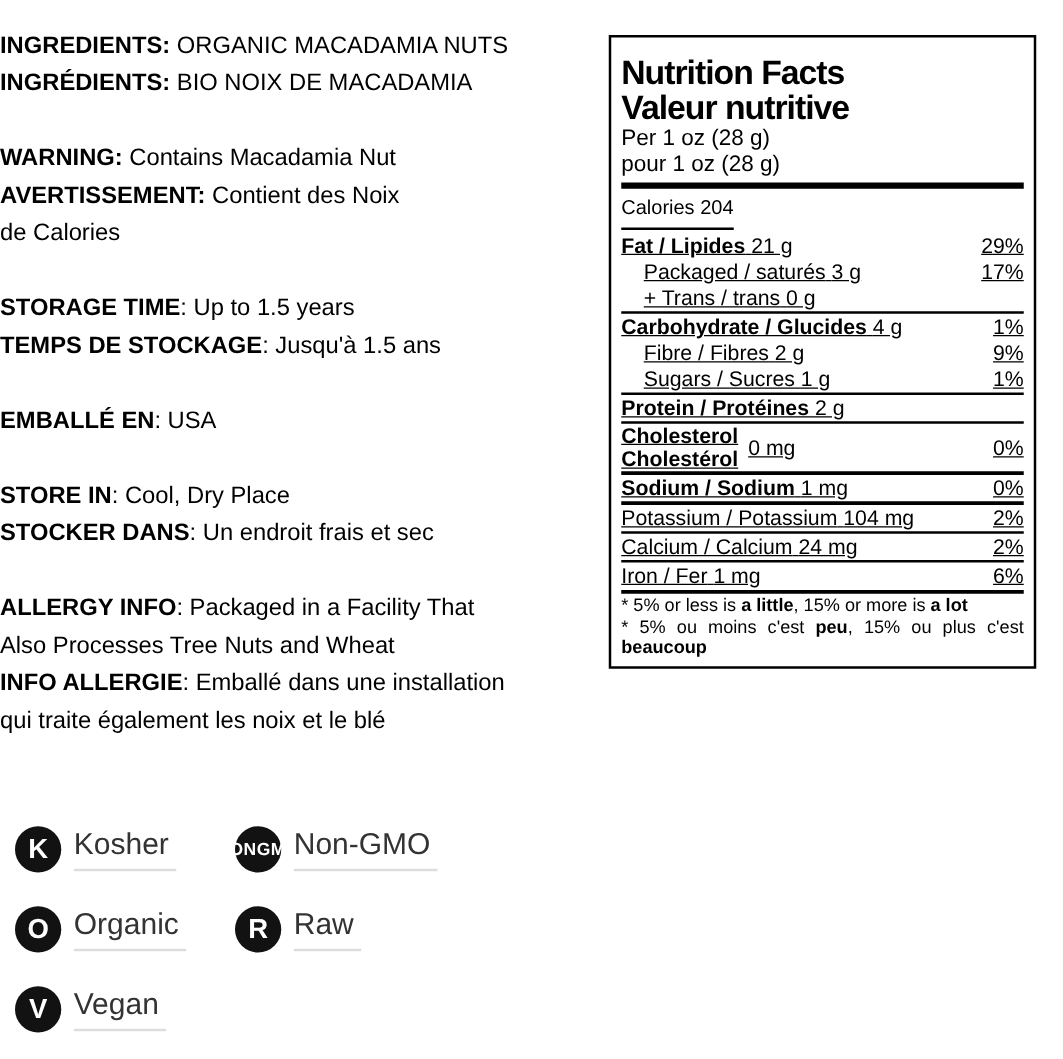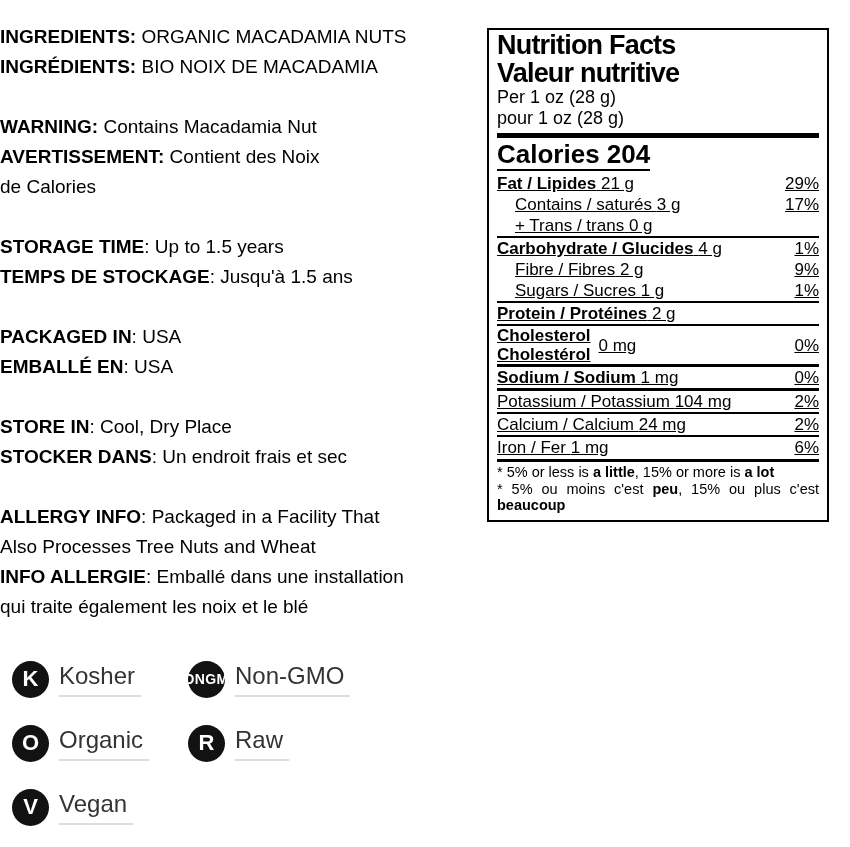--- a/index.html
+++ b/index.html
@@ -38,27 +38,27 @@
   .badge-circle.two-line{flex-direction:row;font-size:14px;line-height:9px;letter-spacing:0.4px;}
   .badge-label{
     font-size:24px;color:var(--badge-label);
     padding:0 6px 5px 0;border-bottom:2px solid var(--underline);
   }
 
   
   .nfp{
     position:absolute;left:487px;top:28px;width:342px;
     border:2px solid var(--rule);background:#ffffff;
-    padding:1px 8px 6px 8px;
+    padding:14px 8px 6px 8px;
   }
   .nfp-title{font-size:27px;font-weight:bold;line-height:28px;letter-spacing:-0.8px;}
   .nfp-serving{font-size:18px;line-height:21px;}
   .thick-bar{height:5px;background:var(--rule);margin:4px 0 3px 0;}
   .cal-row{display:flex;justify-content:space-between;align-items:flex-end;margin:1px 0 2px 0;}
-  .cal-left{font-size:26px;font-weight:bold;line-height:26px;border-bottom:2px solid var(--rule);padding-bottom:2px;}
+  .cal-left{font-size:16px;font-weight:normal;line-height:26px;border-bottom:2px solid var(--rule);padding-bottom:2px;}
   .dv-head{text-align:right;font-size:13.5px;font-weight:bold;line-height:16px;}
 
   .row{display:flex;align-items:baseline;font-size:17px;line-height:21px;text-decoration:underline;}
   .row .nm{flex:1;}
   .row .nm b{font-weight:bold;}
   .row .pct{text-align:right;white-space:nowrap;}
   .indent .nm{padding-left:18px;}
   .sep2{border-top:2px solid var(--rule);}
   .sep3{border-top:3px solid var(--rule);}
 
@@ -86,21 +86,20 @@
     <div class="tline"><b>AVERTISSEMENT:</b><span> Contient des Noix</span></div>
     <div class="tline"><span>de Calories</span></div>
   </div>
 
   <div class="group">
     <div class="tline"><b>STORAGE TIME</b><span>: Up to 1.5 years</span></div>
     <div class="tline"><b>TEMPS DE STOCKAGE</b><span>: Jusqu'à 1.5 ans</span></div>
   </div>
 
   <div class="group">
-    <div class="tline"><b>PACKAGED IN</b><span>: USA</span></div>
     <div class="tline"><b>EMBALLÉ EN</b><span>: USA</span></div>
   </div>
 
   <div class="group">
     <div class="tline"><b>STORE IN</b><span>: Cool, Dry Place</span></div>
     <div class="tline"><b>STOCKER DANS</b><span>: Un endroit frais et sec</span></div>
   </div>
 
   <div class="group">
     <div class="tline"><b>ALLERGY INFO</b><span>: Packaged in a Facility That</span></div>
@@ -120,21 +119,21 @@
 
   <div class="cal-row">
     <div class="cal-left"><span>Calories</span> <span>204</span></div>
   </div>
 
   <div class="row">
     <span class="nm"><b>Fat / Lipides</b> <span>21 g</span></span>
     <span class="pct">29%</span>
   </div>
   <div class="row indent">
-    <span class="nm"><span>Contains / saturés</span> <span>3 g</span></span>
+    <span class="nm"><span>Packaged / saturés</span> <span>3 g</span></span>
     <span class="pct">17%</span>
   </div>
   <div class="row indent">
     <span class="nm"><span>+ Trans / trans</span> <span>0 g</span></span>
     <span class="pct"></span>
   </div>
 
   <div class="row sep2">
     <span class="nm"><b>Carbohydrate / Glucides</b> <span>4 g</span></span>
     <span class="pct">1%</span>

